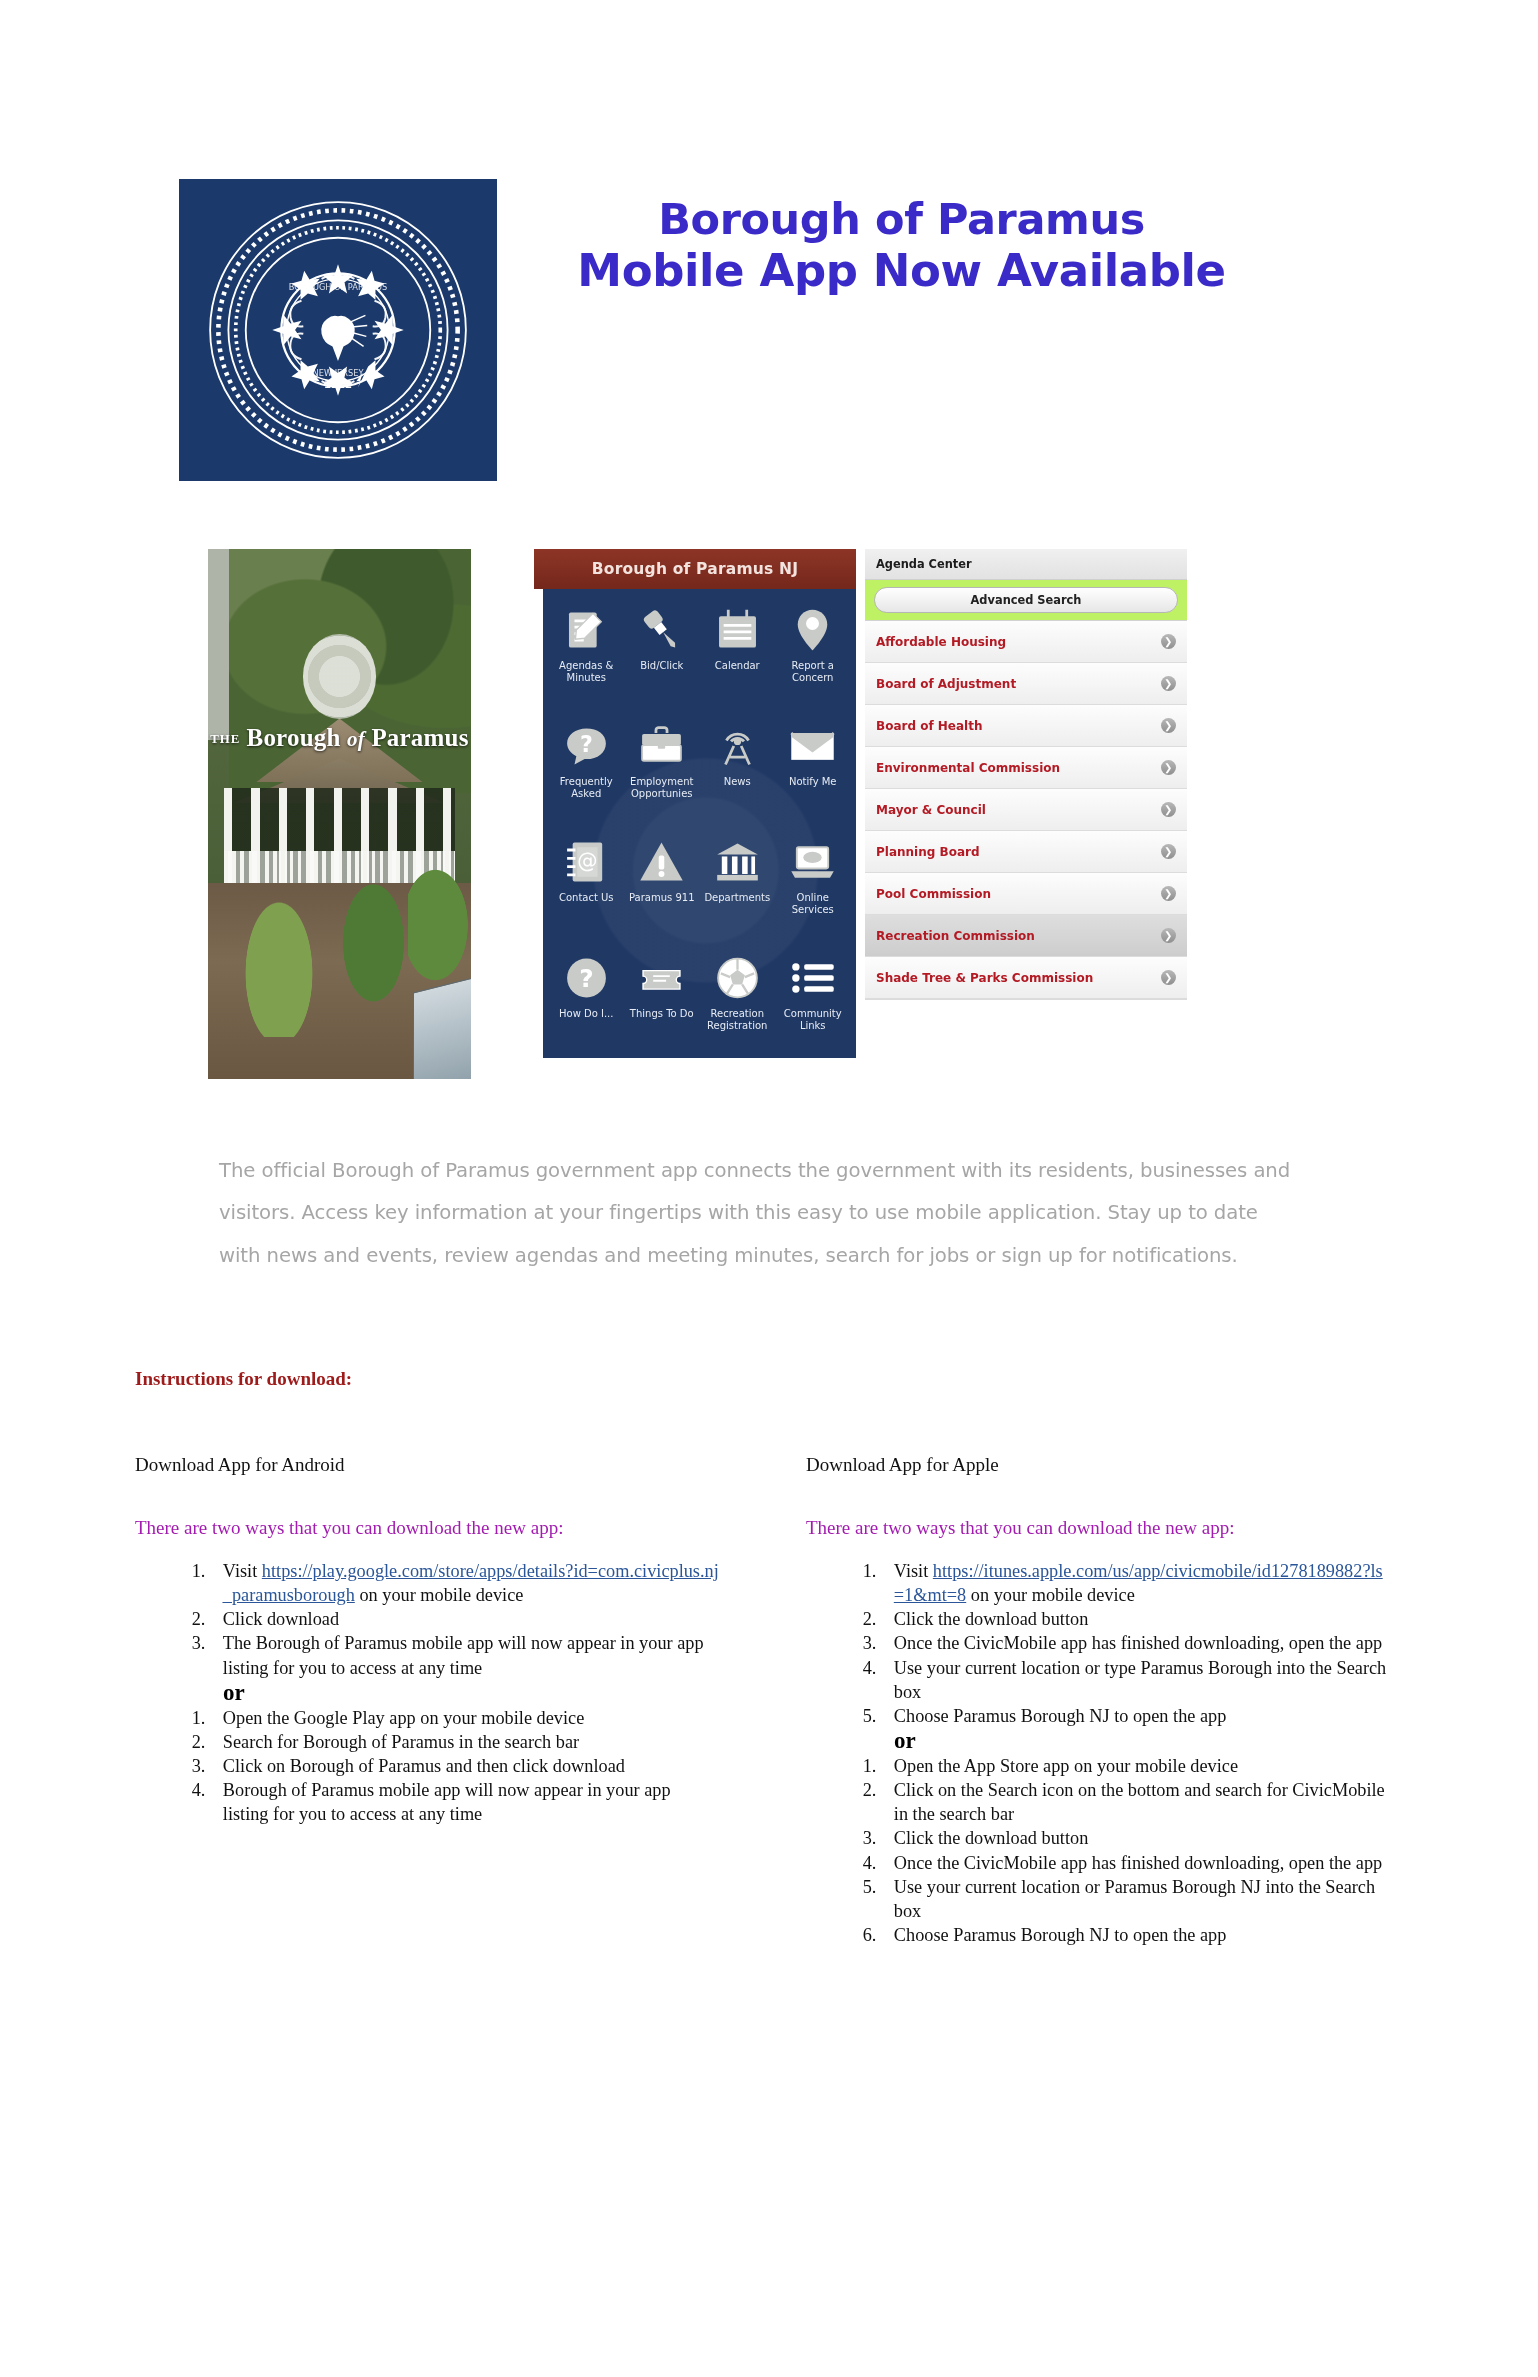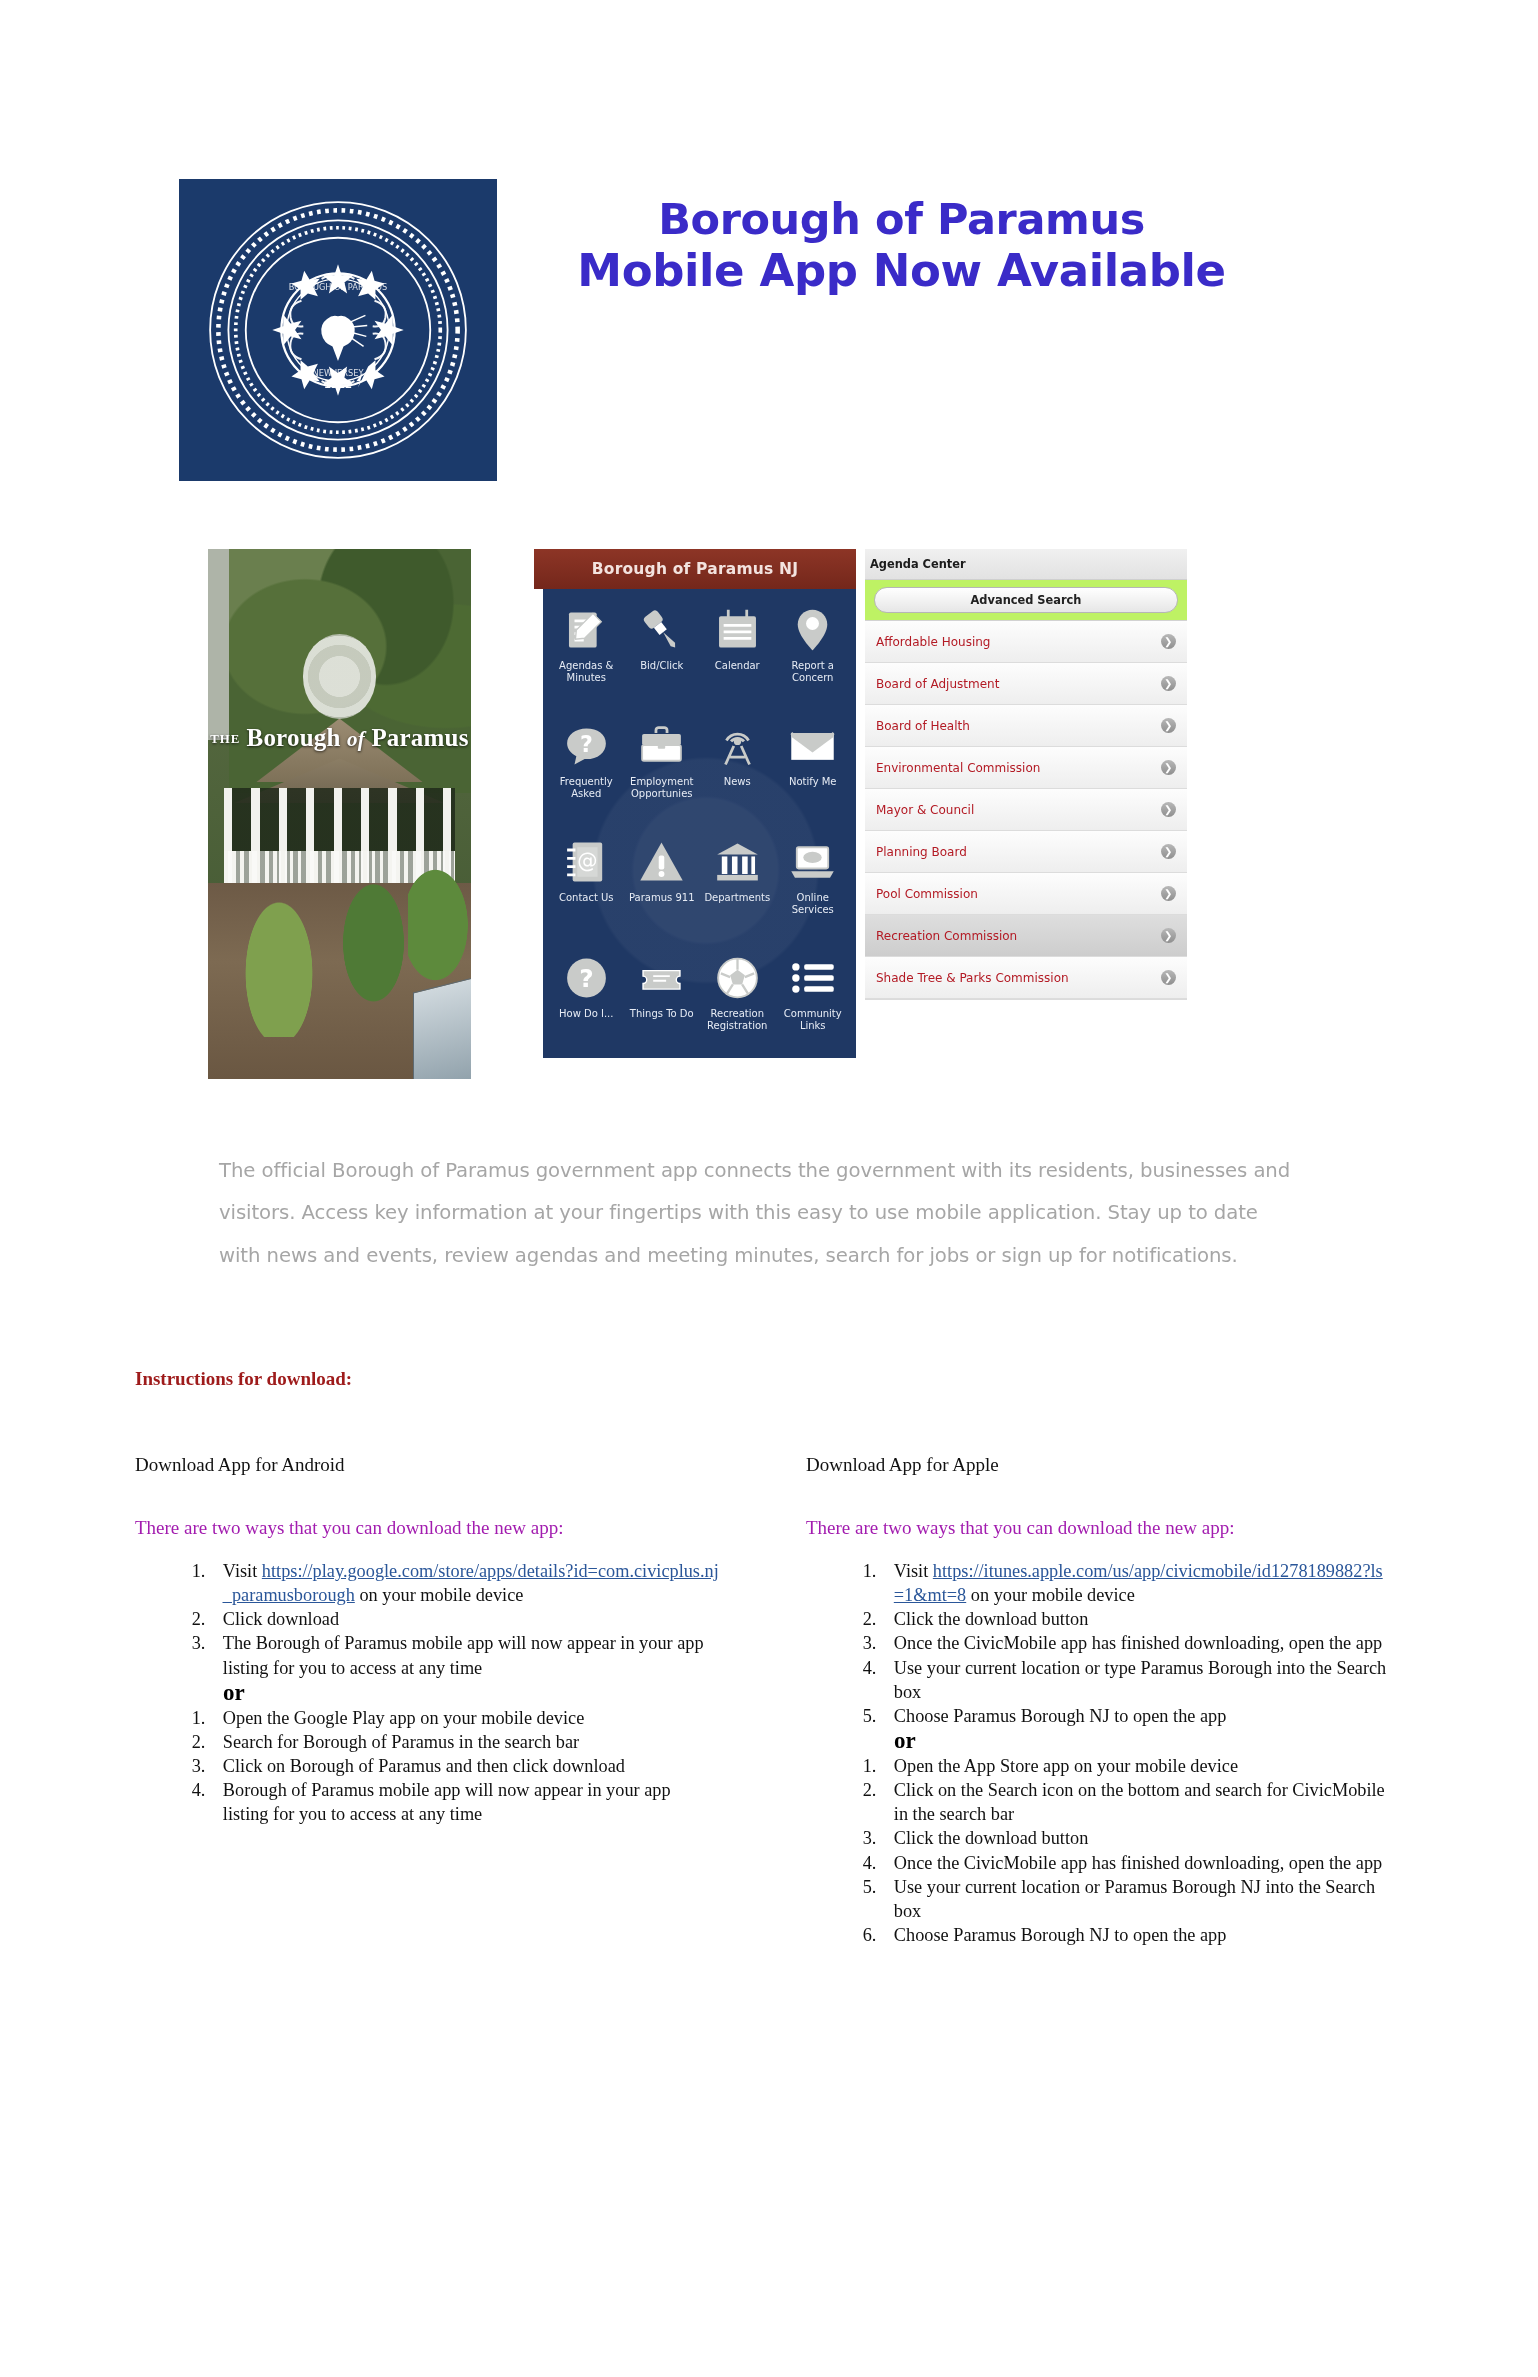--- a/index.html
+++ b/index.html
@@ -117,39 +117,39 @@
     margin-top: 5.5px; text-align: center; color: #e7ecf5;
     font-family: "DejaVu Sans", sans-serif; font-size: 10px; line-height: 1.18;
     max-width: 77px;
   }
 
   
   .shot-list { position: absolute; left: 657px; top: 0; width: 322px; height: 530px; overflow: hidden; }
   .list-inner { width: 322px; background: #f7f7f7; box-shadow: 0 0 0 0.9px #d8d8d8; }
   .list-head {
     height: 31px; background: linear-gradient(#f0f0f0, #e2e2e2);
-    display: flex; align-items: center; padding-left: 5px;
+    display: flex; align-items: center; padding-left: 11px;
     color: #1c1c1c; font-family: "DejaVu Sans", sans-serif; font-weight: bold; font-size: 11.4px;
     border-bottom: 0.9px solid #cfcfcf;
   }
   .list-search { padding: 7.3px 9.1px; background: #bef264; border-bottom: 0.9px solid #d2d2d2; }
   .adv-btn {
     height: 25.6px; border: 0.9px solid #b6b6b6; border-radius: 12.8px;
     background: linear-gradient(#ffffff, #e6e6e6);
     display: flex; align-items: center; justify-content: center;
     color: #222; font-family: "DejaVu Sans", sans-serif; font-weight: bold; font-size: 11.4px;
   }
   .list-row {
     height: 42px; display: flex; align-items: center; justify-content: space-between;
     padding: 0 11px; border-bottom: 0.9px solid #dcdcdc;
     background: linear-gradient(#fdfdfd, #eeeeee);
   }
   .list-row.sel { background: linear-gradient(#dedede, #cdcdcd); }
   .list-row .lbl {
-    color: #b31a24; font-family: "DejaVu Sans", sans-serif; font-weight: normal; font-size: 12px;
+    color: #b31a24; font-family: "DejaVu Sans", sans-serif; font-weight: bold; font-size: 12px;
   }
   .chev {
     width: 15.5px; height: 15.5px; border-radius: 50%;
     background: linear-gradient(#b8b8b8, #8f8f8f);
     display: flex; align-items: center; justify-content: center;
     color: #fff; font-size: 10px; font-family: "DejaVu Sans", sans-serif; font-weight: bold;
     line-height: 1;
   }
 
   

